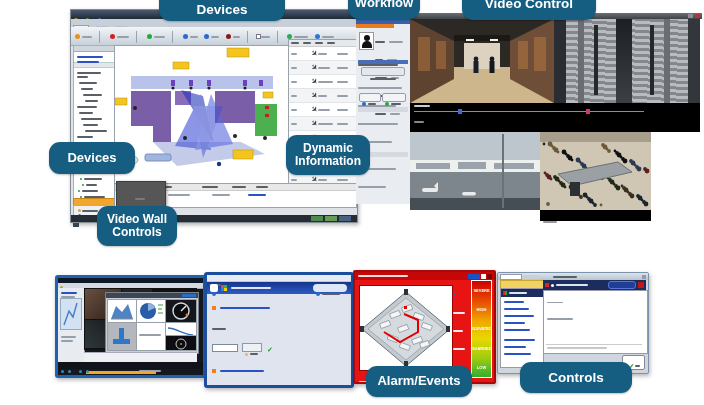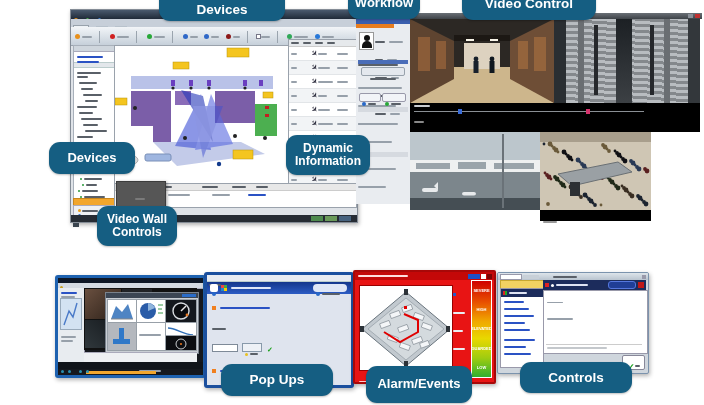--- a/index.html
+++ b/index.html
@@ -689,23 +689,20 @@
     <span>Devices</span>
   </div>
   <div class="badge fs12" style="left:286px;top:135px;width:84px;height:40px;">
     <span>Dynamic</span>
       <span>Information</span>
   </div>
   <div class="badge fs12" style="left:97px;top:206px;width:80px;height:40px;">
     <span>Video Wall</span>
       <span>Controls</span>
   </div>
-  <div class="badge fs14" style="left:221px;top:364px;width:112px;height:32px;">
-    <span>Pop Ups</span>
-  </div>
-  <div class="badge fs13" style="left:366px;top:366px;width:106px;height:37px;">
+  <div class="badge fs13" style="left:366px;top:366px;width:106px;height:31px;">
     <span>Alarm/Events</span>
   </div>
   <div class="badge fs14" style="left:520px;top:362px;width:112px;height:31px;">
     <span>Controls</span>
   </div>
 
 </div>
 
 </body></html>

